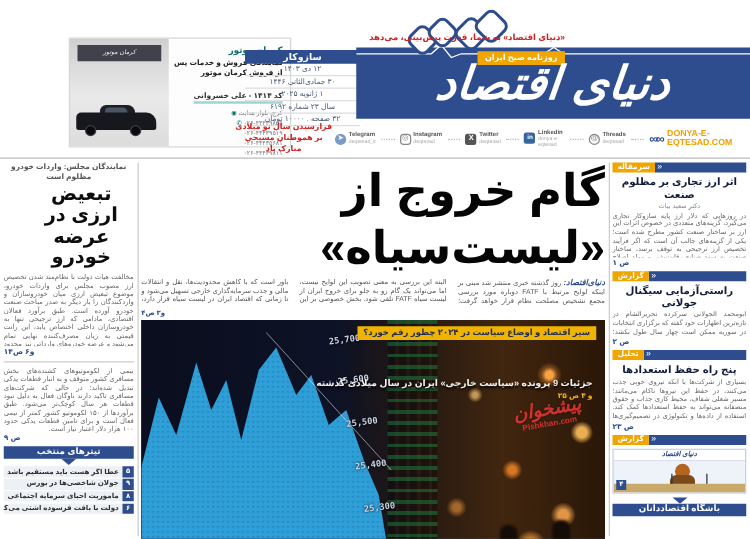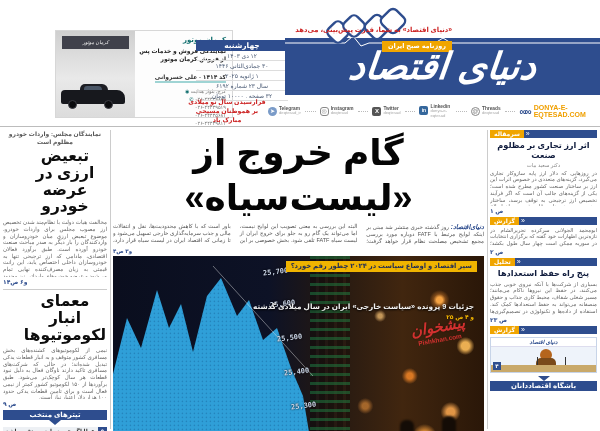--- a/index.html
+++ b/index.html
@@ -64,21 +64,21 @@
   .l-div { border-top:1px solid #ccc; margin:4px 0 3px; }
   .bluebar { background:#2e4d8e; color:#fff; font-size:7px; font-weight:bold; text-align:center; height:10px; line-height:10px; position:relative; }
   .chev { width:0; height:0; border-left:6px solid transparent; border-right:6px solid transparent; border-top:5px solid #2e4d8e; margin:0 auto; }
   .pick { display:flex; align-items:center; background:#edf0f4; height:8.6px; margin-top:1.2px; }
   .pick-num { background:#2e4d8e; color:#fff; width:9px; height:8.6px; font-size:5.5px; font-weight:bold; text-align:center; line-height:8.6px; flex:0 0 auto; }
   .pick-txt { font-size:5.7px; font-weight:bold; color:#333; padding-right:3px; white-space:nowrap; overflow:hidden; }
 
   
   .colC { left:113px; top:130px; width:371px; direction:rtl; }
   .c-kick { font-size:8.5px; font-weight:bold; color:#222; text-align:center; }
-  .c-head { font-size:36px; font-weight:bold; color:#050505; text-align:center; line-height:1.25; letter-spacing:-1px; }
+  .c-head { font-size:36px; font-weight:bold; color:#050505; line-height:1.25; letter-spacing:-1px; }
   .c-body { margin-top:3px; column-count:3; column-gap:9px; font-size:5.5px; color:#555; text-align:justify; line-height:1.25; height:25px; overflow:hidden; }
   .c-byline { color:#2e4d8e; font-weight:bold; font-style:italic; font-size:6.5px; }
   .c-ref { font-size:5.5px; font-weight:bold; color:#2e4d8e; direction:ltr; text-align:left; }
 
   
   .photo { position:relative; margin-top:2px; width:371px; height:200px; background:#0b1020; overflow:hidden; direction:rtl; }
   .ph-bg { position:absolute; inset:0;
     background:
       radial-gradient(circle at 88% 22%, rgba(255,170,70,.95) 0 3px, rgba(255,150,50,.35) 6px, transparent 10px),
       radial-gradient(circle at 95% 45%, rgba(255,190,90,.9) 0 4px, transparent 9px),
@@ -136,21 +136,21 @@
     <div class="ad-sign">کرمان موتور</div>
     <div class="truck-cab"></div>
     <div class="truck-win"></div>
     <div class="truck-body"></div>
     <div class="wheel" style="left:12px;"></div>
     <div class="wheel" style="left:48px;"></div>
   </div>
 </div>
 
 <div class="abs date">
-  <div class="date-weekday">چهارشنبه</div>
+  <div class="date-weekday">سازوکار</div>
   <div class="date-row">۱۲ دی ۱۴۰۳</div>
   <div class="date-row">۳۰ جمادی‌الثانی ۱۴۴۶</div>
   <div class="date-row">۱ ژانویه ۲۰۲۵</div>
   <div class="date-row">سال ۲۳ شماره ۶۱۹۲</div>
   <div class="date-row">۳۲ صفحه . ۱۰۰۰۰ تومان</div>
 </div>
 <div class="abs greeting">
   <div>فرارسیدن سال نو میلادی</div>
   <div>بر هموطنان مسیحی مبارک باد</div>
 </div>
@@ -220,21 +220,20 @@
 <div class="abs hrule"></div>
 <div class="abs vrule" style="left:110px;"></div>
 <div class="abs vrule" style="left:487px;"></div>
 
 <div class="abs colL">
   <div class="l-kick">نمایندگان مجلس: واردات خودرو مظلوم است</div>
   <div class="l-head">تبعیض ارزی در عرضه خودرو</div>
   <div class="l-body" style="height:58px;">مخالفت هیات دولت با نظام‌مند شدن تخصیص ارز مصوب مجلس برای واردات خودرو، موضوع تبعیض ارزی میان خودروسازان و واردکنندگان را بار دیگر به صدر مباحث صنعت خودرو آورده است. طبق برآورد فعالان اقتصادی، مادامی که ارز ترجیحی تنها به خودروسازان داخلی اختصاص یابد، این رانت قیمتی به زیان مصرف‌کننده نهایی تمام می‌شود و عرضه خودروهای وارداتی نیز محدود خواهد ماند.</div>
   <div class="pref">۱۴و۶ ص</div>
   <div class="l-div"></div>
-  <div class="l-head">معمای انبار لکوموتیوها</div>
   <div class="l-body" style="height:52px;">نیمی از لکوموتیوهای کشنده‌های بخش مسافری کشور متوقف و به انبار قطعات یدکی تبدیل شده‌اند؛ در حالی که شرکت‌های مسافری تاکید دارند ناوگان فعال به دلیل نبود قطعات هر سال کوچک‌تر می‌شود. طبق برآوردها از ۱۵۰ لکوموتیو کشور کمتر از نیمی فعال است و برای تامین قطعات یدکی حدود ۱۰۰ هزار دلار اعتبار نیاز است.</div>
   <div class="pref">۹ ص</div>
   <div class="bluebar" style="margin-top:3px;">تیترهای منتخب</div>
   <div class="chev"></div>
   <div class="pick">
       <span class="pick-num">۵</span>
       <span class="pick-txt">عطا اگر هست باید مستقیم باشد</span>
     </div>
   <div class="pick">
       <span class="pick-num">۹</span>
@@ -300,20 +299,21 @@
   </div>
   <div class="r-head">اثر ارز تجاری بر مظلوم صنعت</div>
   <div class="r-auth">دکتر سعید بیات</div>
   <div class="r-body" style="height:36px;">در روزهایی که دلار ارز پایه سازوکار تجاری می‌گیرد، گزینه‌های متعددی در خصوص اثرات این ارز بر ساختار صنعت کشور مطرح شده است؛ یکی از گزینه‌های جالب آن است که اگر فرآیند تخصیص ارز ترجیحی به توقف برسد، ساختار صنعت به سود صنایع رقابت‌پذیر و مولد اصلاح خواهد شد و بازار واردات سامان می‌یابد.</div>
   <div class="pref">۱ ص</div>
 
   <div class="tagrow" style="margin-top:3px;">
     <span class="tag">گزارش</span>
     <span class="tagbar">«</span>
   </div>
+  <div class="r-head">راستی‌آزمایی سیگنال جولانی</div>
   <div class="r-body" style="height:20px;">ابومحمد الجولانی سرکرده تحریرالشام در تازه‌ترین اظهارات خود گفته که برگزاری انتخابات در سوریه ممکن است چهار سال طول بکشد؛ گمانه‌زنی درباره آینده سوریه منوط به تحقق برخی شروط است.</div>
   <div class="pref">۲ ص</div>
 
   <div class="tagrow" style="margin-top:3px;">
     <span class="tag">تحلیل</span>
     <span class="tagbar">«</span>
   </div>
   <div class="r-head">پنج راه حفظ استعدادها</div>
   <div class="r-body" style="height:34px;">بسیاری از شرکت‌ها با آنکه نیروی خوبی جذب می‌کنند، در حفظ این نیروها ناکام می‌مانند؛ مسیر شغلی شفاف، محیط کاری جذاب و حقوق منصفانه می‌تواند به حفظ استعدادها کمک کند. استفاده از داده‌ها و تکنولوژی در تصمیم‌گیری‌ها به حفظ کارکنان در سال ۲۰۲۵ کمک می‌کند.</div>
   <div class="pref">۲۳ ص</div>

